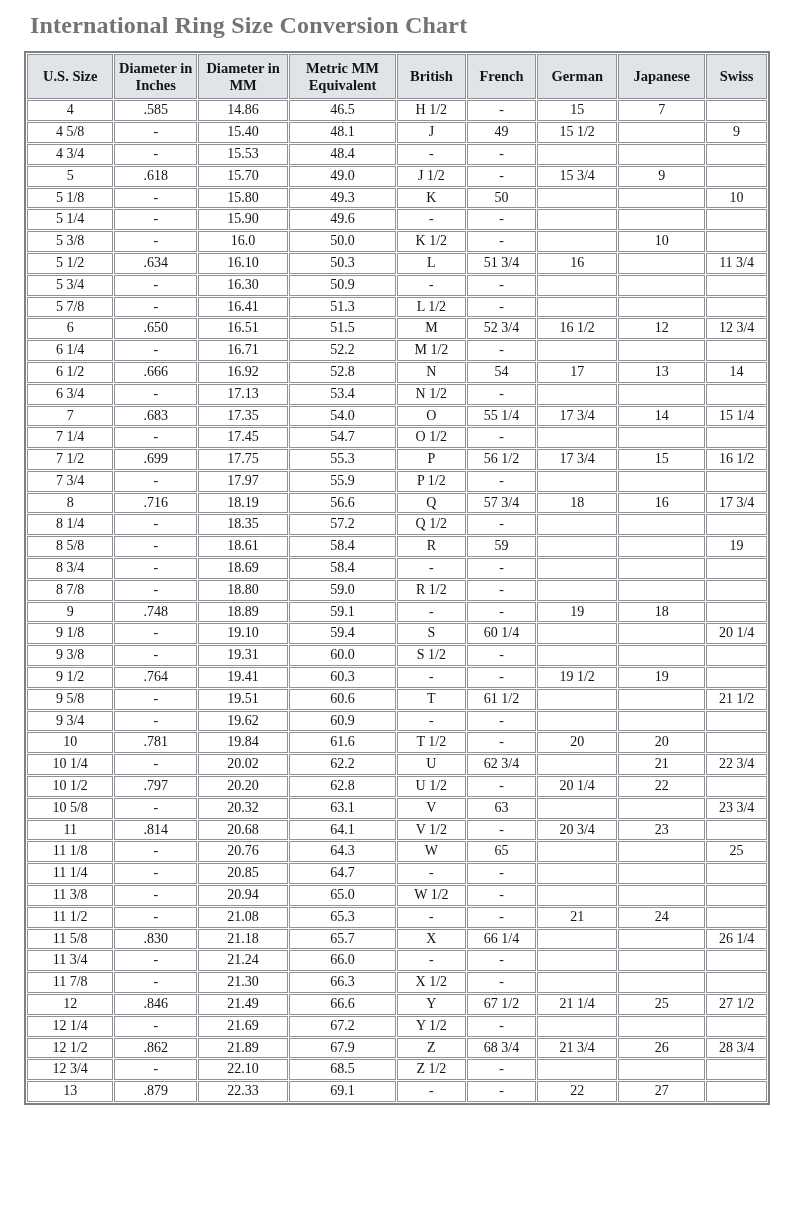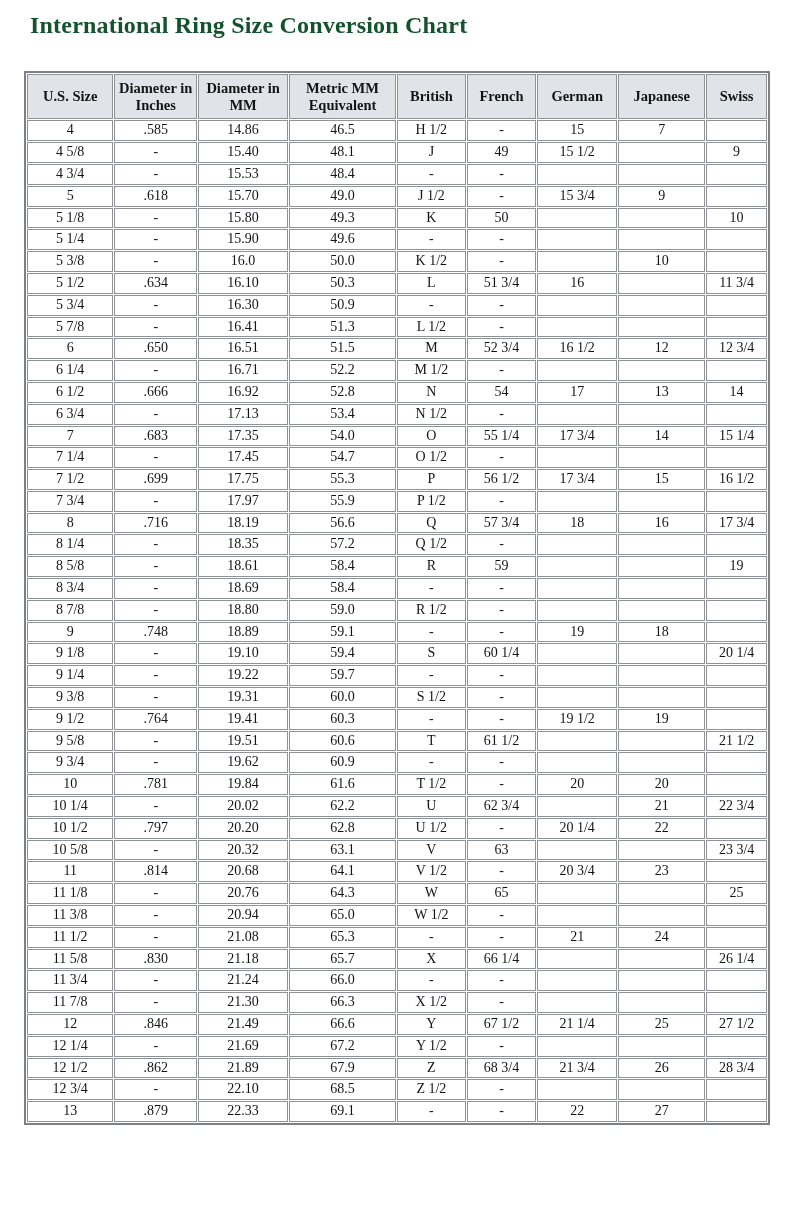--- a/index.html
+++ b/index.html
@@ -14,22 +14,22 @@
     width:794px;
     min-height:1213px;
     font-family:"Liberation Serif","DejaVu Serif",serif;
     color:var(--text);
     padding:10px 24px 20px 24px;
   }
   .page-title{
     font-size:24px;
     font-weight:bold;
     letter-spacing:.2px;
-    margin:2px 0 32px 6px;
-    color:#14532d;
+    margin:2px 0 12px 6px;
+    color:#737373;
   }
   table.ring-table{
     width:746px;
     border-collapse:separate;
     border-spacing:1px;
     background:#ffffff;
     border:2px solid var(--outer-border);
     table-layout:fixed;
   }
   col.c-us{width:11.8%;}
@@ -364,31 +364,20 @@
         <td>-</td>
         <td>19.10</td>
         <td>59.4</td>
         <td>S</td>
         <td>60 1/4</td>
         <td></td>
         <td></td>
         <td>20 1/4</td>
       </tr>
       <tr>
-        <td>9 1/4</td>
-        <td>-</td>
-        <td>19.22</td>
-        <td>59.7</td>
-        <td>-</td>
-        <td>-</td>
-        <td></td>
-        <td></td>
-        <td></td>
-      </tr>
-      <tr>
         <td>9 3/8</td>
         <td>-</td>
         <td>19.31</td>
         <td>60.0</td>
         <td>S 1/2</td>
         <td>-</td>
         <td></td>
         <td></td>
         <td></td>
       </tr>
@@ -483,20 +472,31 @@
       <tr>
         <td>11 1/8</td>
         <td>-</td>
         <td>20.76</td>
         <td>64.3</td>
         <td>W</td>
         <td>65</td>
         <td></td>
         <td></td>
         <td>25</td>
+      </tr>
+      <tr>
+        <td>11 1/4</td>
+        <td>-</td>
+        <td>20.85</td>
+        <td>64.7</td>
+        <td>-</td>
+        <td>-</td>
+        <td></td>
+        <td></td>
+        <td></td>
       </tr>
       <tr>
         <td>11 3/8</td>
         <td>-</td>
         <td>20.94</td>
         <td>65.0</td>
         <td>W 1/2</td>
         <td>-</td>
         <td></td>
         <td></td>

